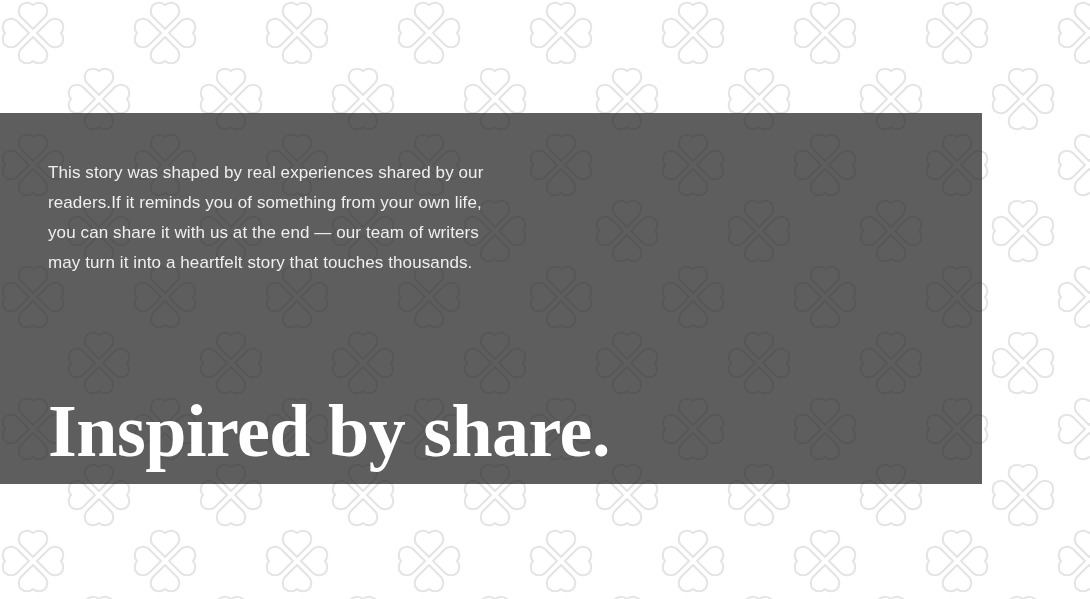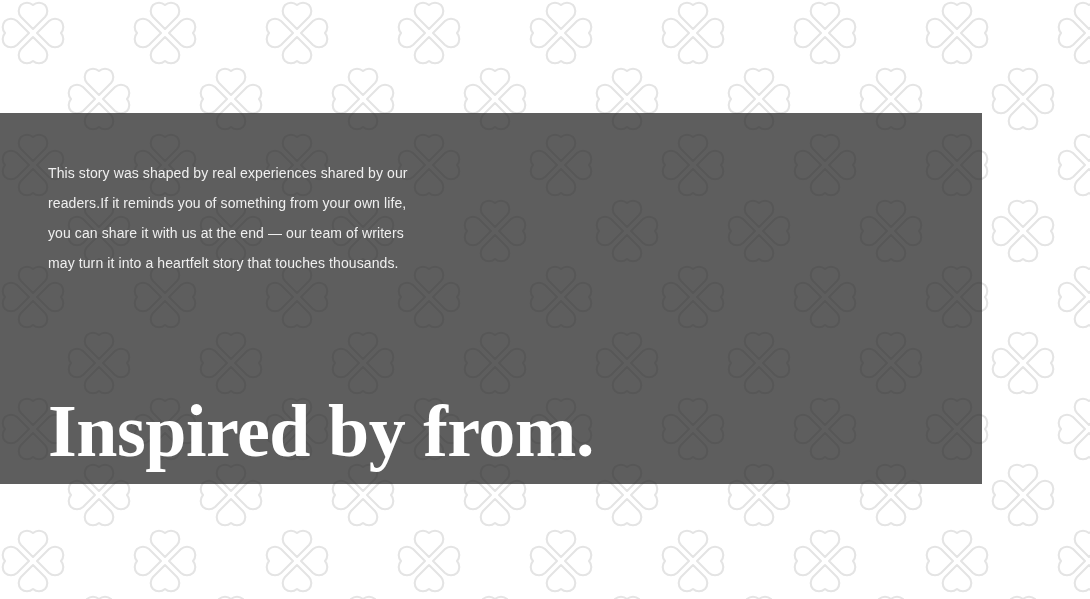--- a/index.html
+++ b/index.html
@@ -52,21 +52,21 @@
   .panel-inner {
     position: absolute;
     left: 48px;
     top: 45px;
     right: 0;
   }
 
   .intro-paragraph {
     color: #efefef;
     font-family: "Liberation Sans", sans-serif;
-    font-size: 14px;
+    font-size: 17px;
     font-weight: 400;
     line-height: 30px;
     letter-spacing: 0.1px;
     max-width: 650px;
     white-space: pre-line;
   }
 
   .headline {
     margin-top: 26px;
     color: #ffffff;
@@ -120,20 +120,20 @@
   <div class="panel">
 
     <div class="panel-inner">
 
       <p class="intro-paragraph">This story was shaped by real experiences shared by our
 readers.If it reminds you of something from your own life,
 you can share it with us at the end — our team of writers
 may turn it into a heartfelt story that touches thousands.</p>
 
       <h1 class="headline">
-        <span class="headline-line">Inspired by from.</span>
+        <span class="headline-line">Inspired by share.</span>
         
       </h1>
 
     </div>
   </div>
 
 </div>
 
 </body></html>

